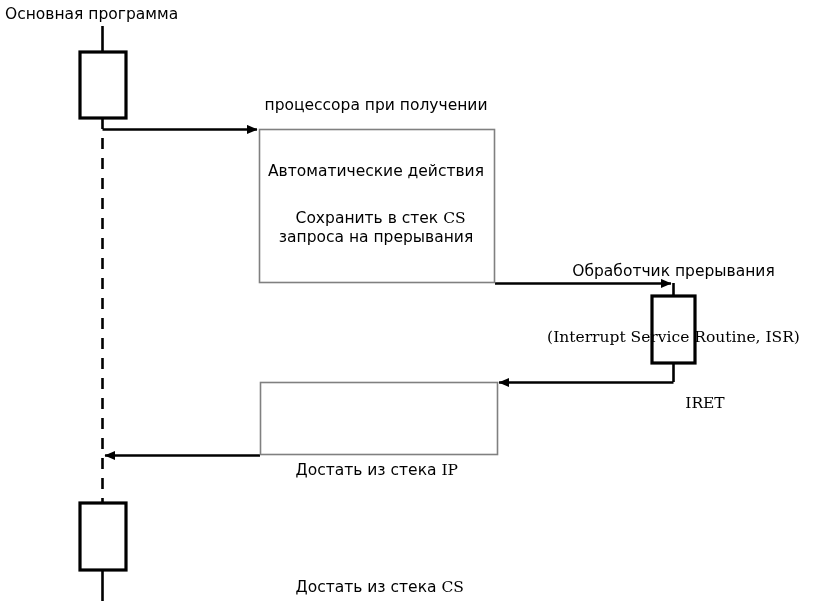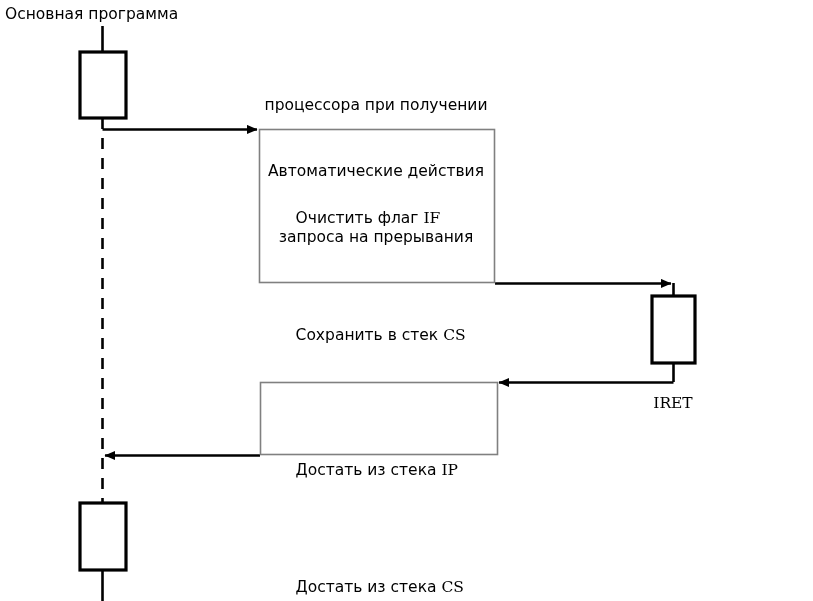--- a/index.html
+++ b/index.html
@@ -116,37 +116,38 @@
   </svg>
 
   <div class="txt lifeline-title" style="left:5px; top:3px;">Основная программа</div>
 
   <div class="txt caption" style="left:246px; top:50px; width:260px;">
     <div>процессора при получении</div>
     <div>Автоматические действия</div>
     <div>запроса на прерывания</div>
   </div>
 
+  <div class="txt caption" style="left:533px; top:216px; width:281px;">
+    <div>Обработчик прерывания</div>
+    <div class="serif-line">(Interrupt Service Routine, ISR)</div>
+  </div>
 
   <div class="txt box-text textbox-body" style="left:266px; top:136px; width:226px;">
-    <div class="row">
-      <span>Очистить флаг </span><span class="mono-acr">IF</span>
-    </div>
     <div class="row">
       <span>Сохранить в стек </span><span class="mono-acr">CS</span>
     </div>
     
     
   </div>
 
   <div class="txt box-text textbox-body" style="left:266px; top:388px; width:228px;">
     <div class="row">
       <span>Достать из стека </span><span class="mono-acr">IP</span>
     </div>
     <div class="row">
       <span>Достать из стека </span><span class="mono-acr">CS</span>
     </div>
     
   </div>
 
-  <div class="txt return-label" style="left:623px; top:392px; width:100px;">IRET</div>
+  <div class="txt return-label" style="left:655px; top:392px; width:100px;">IRET</div>
 
 </div>
 
 </body></html>

